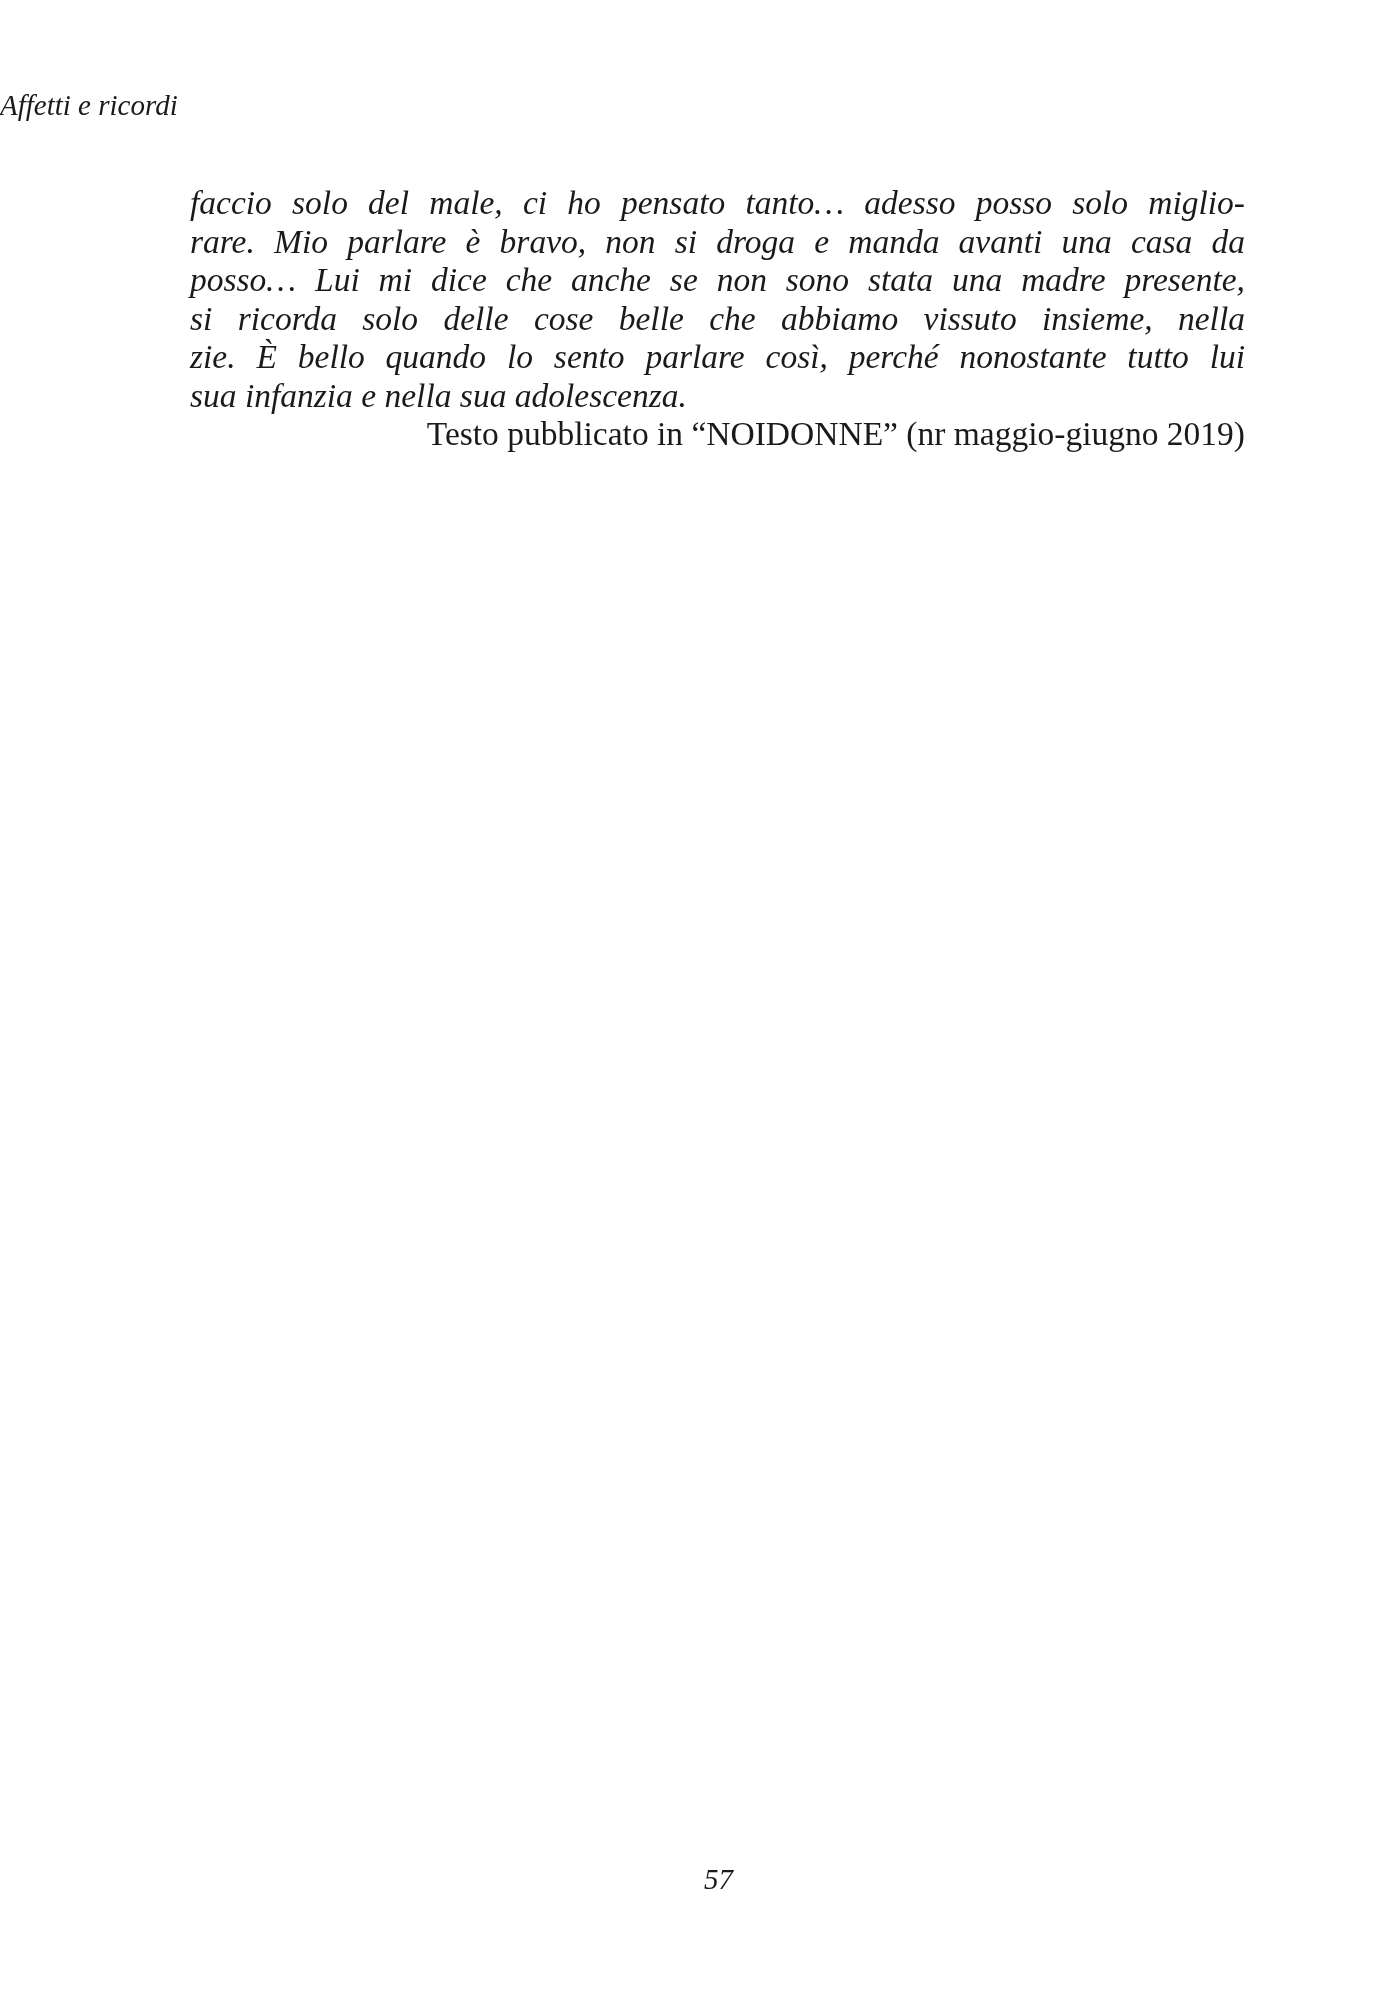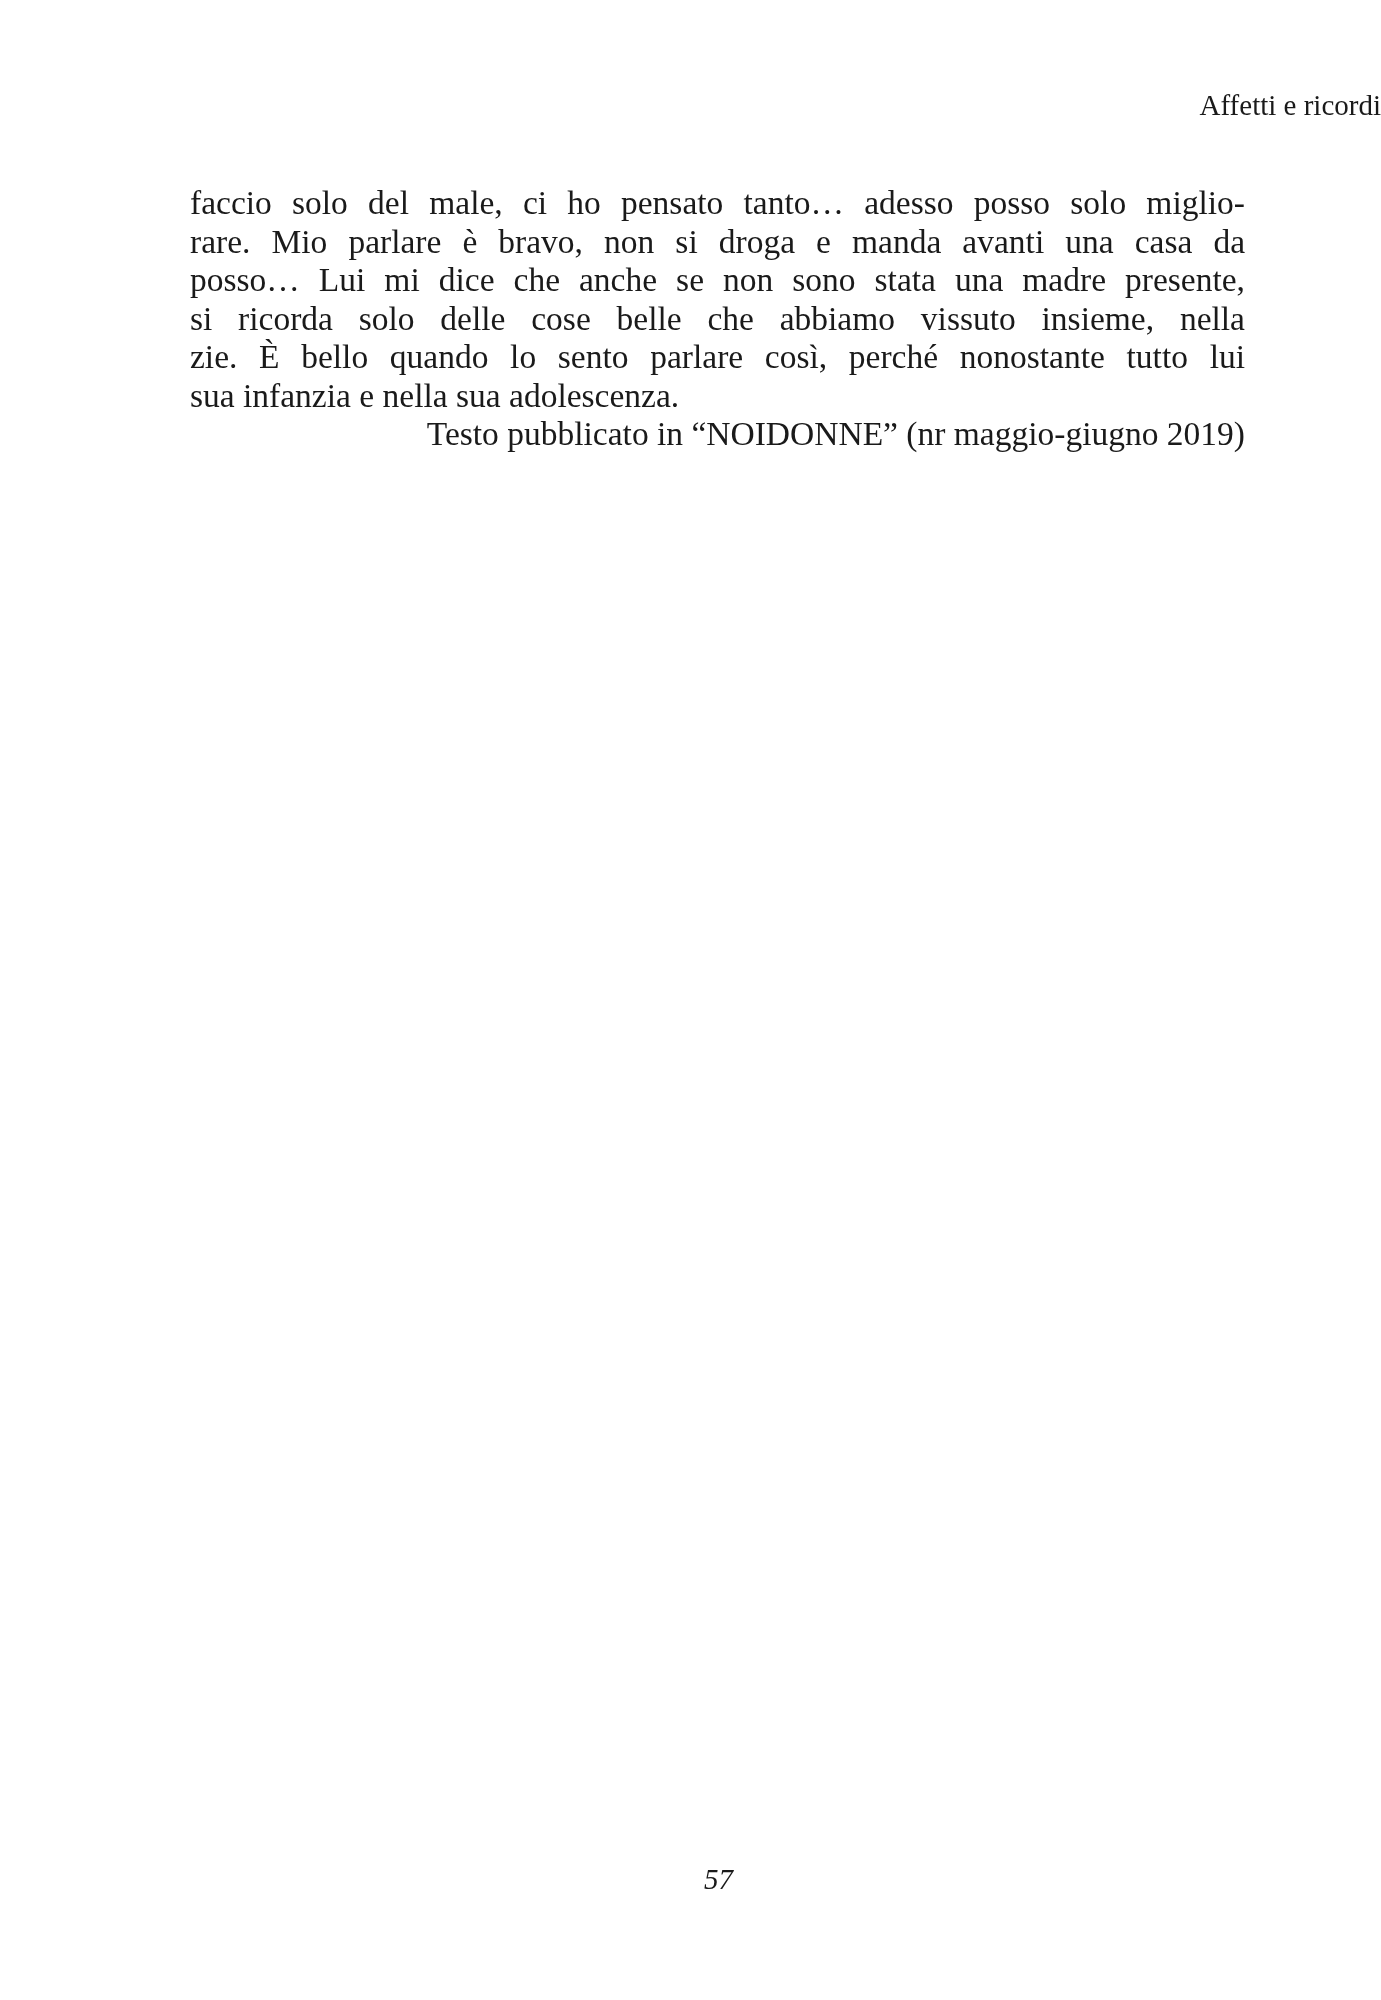--- a/index.html
+++ b/index.html
@@ -13,37 +13,39 @@
       position: relative;
       overflow: hidden;
       font-family: "Liberation Serif", "DejaVu Serif", serif;
       color: #1a1a1a;
     }
     .running-header {
       position: absolute;
       top: 88px;
       left: 0;
       width: 1381px;
-      text-align: right;
+      text-align: left;
+      font-style: italic;
       font-size: 29px;
       line-height: 34px;
     }
     .body-text {
       position: absolute;
       top: 184px;
       left: 190px;
       width: 1055px;
       font-size: 33.5px;
       line-height: 38.5px;
     }
     .line {
       display: block;
       text-align: justify;
       text-align-last: justify;
       white-space: nowrap;
+      font-style: italic;
     }
     .line.last {
       text-align: left;
       text-align-last: left;
     }
     .citation {
       display: block;
       text-align: right;
       white-space: nowrap;
     }

